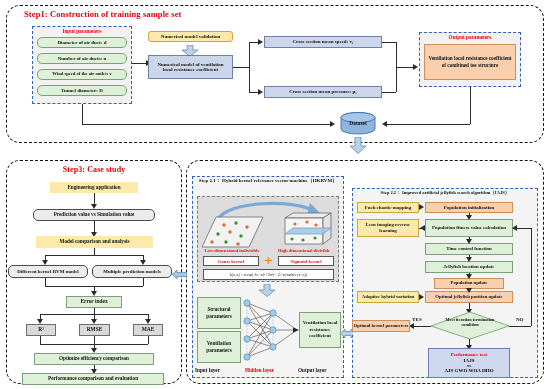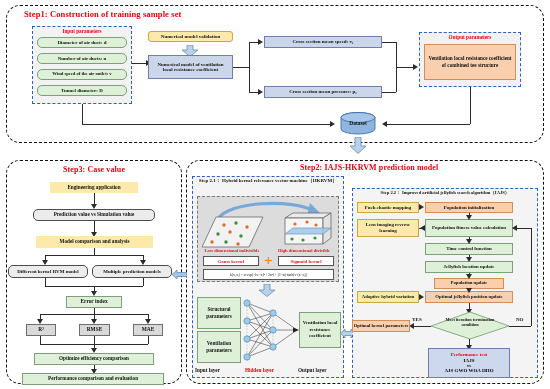--- a/index.html
+++ b/index.html
@@ -120,21 +120,21 @@
   <div class="ln lnh" style="left:386px;top:124px;width:84px;"></div>
   <div class="arrow-l" style="left:382px;top:121px;"></div>
 
   <div class="bigarrow" style="left:349px;top:137px;">
     <svg width="18" height="17" viewBox="0 0 18 17">
       <polygon points="6,0 12,0 12,9 17,9 9,16.5 1,9 6,9" fill="#b7d3ea" stroke="#5b7fa5" stroke-width="0.7"></polygon>
     </svg>
   </div>
 
   <div class="abs step-box" style="left:6px;top:160px;width:176px;height:224px;"></div>
-  <div class="abs step-title" style="left:6px;top:165px;width:176px;text-align:center;font-size:8px;">Step3: Case value</div>
+  <div class="abs step-title" style="left:6px;top:165px;width:176px;text-align:center;font-size:8px;">Step3: Case study</div>
 
   <div class="abs node yellow" style="left:50px;top:182px;width:88px;height:11px;font-size:5.2px;border:none;background:#fde9a9;">Engineering application</div>
   <div class="ln lnv" style="left:94px;top:193px;height:12px;"></div>
   <div class="arrow-d" style="left:91px;top:204px;"></div>
 
   <div class="abs node plain rounded" style="left:33px;top:209px;width:122px;height:12px;font-size:5.2px;">Prediction value vs Simulation value</div>
   <div class="ln lnv" style="left:94px;top:221px;height:12px;"></div>
   <div class="arrow-d" style="left:91px;top:232px;"></div>
 
   <div class="abs node yellow" style="left:36px;top:236px;width:117px;height:12px;font-size:5.2px;border:none;background:#fde9a9;">Model comparison and analysis</div>
@@ -175,21 +175,20 @@
   <div class="ln lnh" style="left:40px;top:344px;width:108px;"></div>
   <div class="ln lnv" style="left:94px;top:336px;height:13px;"></div>
   <div class="arrow-d" style="left:91px;top:348px;"></div>
 
   <div class="abs node green" style="left:34px;top:353px;width:120px;height:12px;font-size:5.2px;">Optimize efficiency comparison</div>
   <div class="ln lnv" style="left:94px;top:365px;height:5px;"></div>
   <div class="arrow-d" style="left:91px;top:369px;"></div>
   <div class="abs node green" style="left:22px;top:373px;width:142px;height:12px;font-size:5.2px;">Performance comparison and evaluation</div>
 
   <div class="abs step-box" style="left:186px;top:160px;width:358px;height:224px;"></div>
-  <div class="abs step-title" style="left:300px;top:163px;font-size:8px;">Step2: IAJS-HKRVM prediction model</div>
 
   <div class="abs dgroup" style="left:192px;top:176px;width:152px;height:202px;background:#f4f4f4;"></div>
   <div class="abs" style="left:192px;top:178px;width:152px;text-align:center;font-size:5px;font-weight:bold;color:#111;line-height:1.35;">Step 2.1： Hybrid kernel relevance vector machine（HKRVM）</div>
 
   <div class="abs dgroup-g" style="left:197px;top:196px;width:142px;height:86px;background:#dcdcdc;border:1px dashed #777;"></div>
 
   <div class="bigarrow" style="left:214px;top:199px;">
     <svg width="110" height="22" viewBox="0 0 110 22">
       <path d="M4,20 C14,2 80,0 100,12" fill="none" stroke="#7aa8d6" stroke-width="3.2"></path>
       <polygon points="96,4 106,14 93,17" fill="#7aa8d6"></polygon>

